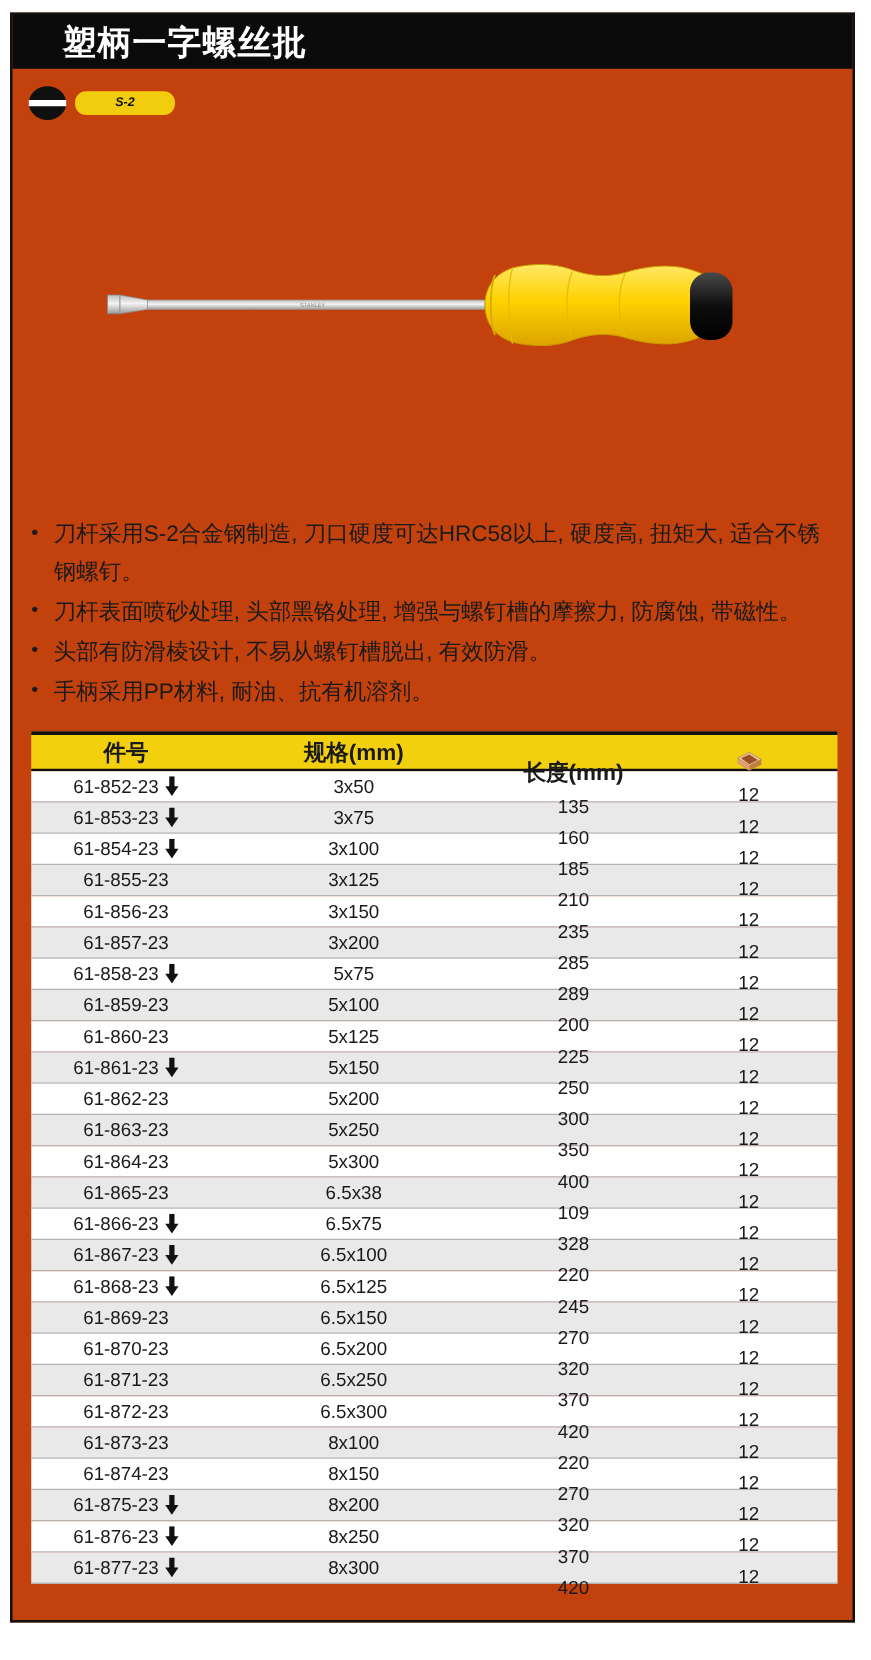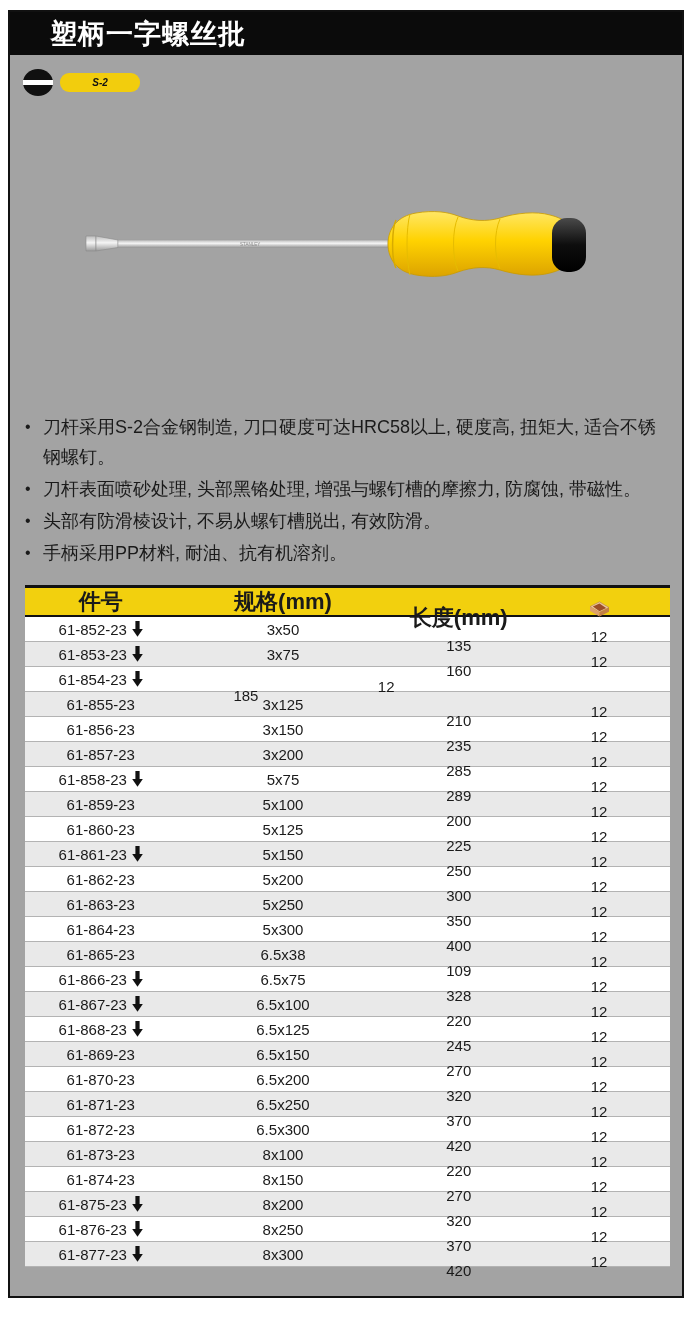--- a/index.html
+++ b/index.html
@@ -1,29 +1,29 @@
 <!DOCTYPE html>
 <html><head>
 <meta charset="utf-8">
 <style>
   html,body{margin:0;padding:0;background:#fff;}
   body{width:697px;height:1328px;position:relative;font-family:"Liberation Sans",sans-serif;color:#1a1a1a;}
-  .frame{position:absolute;left:8px;top:10px;width:676px;height:1288px;border:2px solid #111;box-sizing:border-box;background:#a3a3a3;}
+  .frame{position:absolute;left:8px;top:10px;width:676px;height:1288px;border:2px solid #111;box-sizing:border-box;background:#c2410c;}
   .titlebar{width:100%;height:43px;background:#0b0b0b;display:flex;align-items:center;box-sizing:border-box;padding-left:40px;}
   .titlebar .t{color:#fff;font-size:27px;font-weight:bold;letter-spacing:1px;}
   .badge-row{position:absolute;left:13px;top:57px;display:flex;align-items:center;gap:7px;}
   .slot-tip{width:30px;height:27px;background:#101010;border-radius:50%;position:relative;}
   .slot-tip::after{content:"";position:absolute;left:0px;right:0px;top:11px;height:5px;background:#fff;}
   .s2-badge{width:80px;height:19px;background:#f2cd0d;border-radius:9px;display:flex;align-items:center;justify-content:center;font-style:italic;font-weight:bold;font-size:10px;color:#111;}
   .product{position:absolute;left:70px;top:186px;}
   .features{position:absolute;left:15px;top:400px;width:648px;list-style:none;margin:0;padding:0;}
   .features li{display:flex;font-size:18px;line-height:30px;margin-bottom:2px;}
   .features .dot{width:18px;flex:0 0 18px;font-size:16px;}
   .spec-table{position:absolute;left:15px;top:573px;width:645px;}
-  .thead{display:flex;align-items:center;height:27px;background:#f2d00e;border-top:3px solid #111;border-bottom:2px solid #111;font-weight:bold;font-size:22px;}
+  .thead{display:flex;align-items:center;height:27px;background:#f2d00e;border-top:3px solid #111;border-bottom:2px solid #111;font-weight:bold;font-size:18px;}
   .tr{display:flex;align-items:center;height:24px;border-bottom:1px solid #b3b3b3;font-size:15px;background:#fff;}
   .tr.alt{background:#e9e9e9;}
   .c1{width:23.5%;text-align:center;display:flex;align-items:center;justify-content:center;}
   .c2{width:33%;text-align:center;}
   .c3{width:21.5%;text-align:center;margin-top:32px;}
   .c4{width:22%;text-align:center;display:flex;align-items:center;justify-content:center;margin-top:14px;}
   .arrow{margin-left:5px;display:inline-block;}
 </style>
 </head>
 <body>
@@ -128,20 +128,21 @@
     <div class="c4">12</div>
   </div>
         <div class="tr">
     <div class="c1">
       <span>61-854-23</span>
       <svg class="arrow" width="11" height="16" viewBox="0 0 11 16">
         <rect x="3.4" y="0" width="4.2" height="9" fill="#111"></rect>
         <polygon points="0.2,8 10.8,8 5.5,15.8" fill="#111"></polygon>
       </svg>
     </div>
+    <div class="c2">3x100</div>
     <div class="c3">185</div>
     <div class="c4">12</div>
   </div>
         <div class="tr alt">
     <div class="c1">
       <span>61-855-23</span>
 
     </div>
     <div class="c2">3x125</div>
     <div class="c3">210</div>

